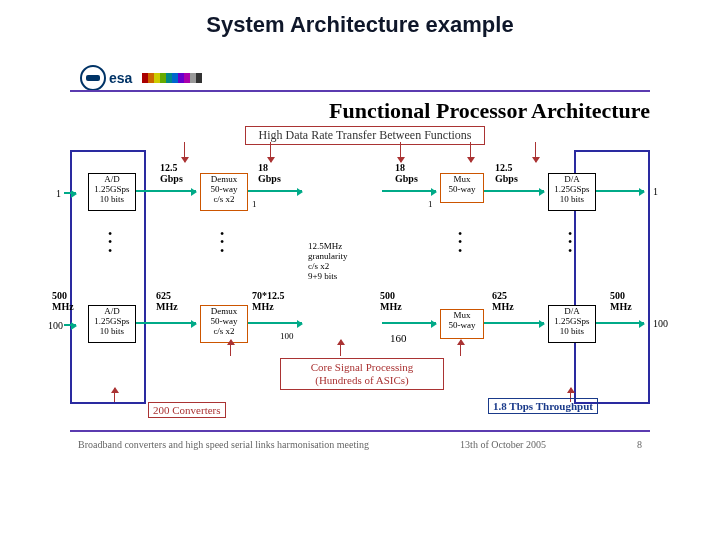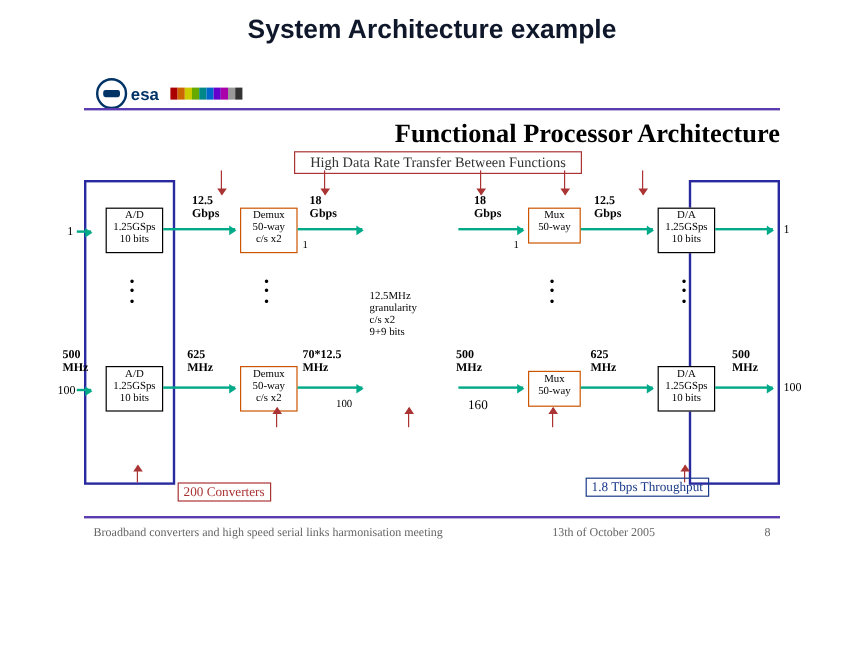--- a/index.html
+++ b/index.html
@@ -134,28 +134,30 @@
   <div class="label" style="top:230px;left:310px;white-space:pre-line;font-weight:bold">500
 MHz</div>
   <div class="arrow" style="top:262px;left:312px;width:54px"></div>
   <div class="label" style="top:272px;left:320px;font-size:11px">160</div>
   <div class="label" style="top:230px;left:422px;white-space:pre-line;font-weight:bold">625
 MHz</div>
   <div class="arrow" style="top:262px;left:414px;width:60px"></div>
   <div class="label" style="top:230px;left:540px;white-space:pre-line;font-weight:bold">500
 MHz</div>
 
+  <div class="core-box" style="top:298px;left:210px;width:150px;white-space:pre-line">Core Signal Processing
+(Hundreds of ASICs)</div>
   <div class="uparrow" style="top:280px;left:160px;height:16px"></div>
   <div class="uparrow" style="top:280px;left:270px;height:16px"></div>
   <div class="uparrow" style="top:280px;left:390px;height:16px"></div>
 
   <div class="note-box" style="top:342px;left:78px">200 Converters</div>
   <div class="uparrow" style="top:328px;left:44px;height:14px"></div>
   <div class="uparrow" style="top:328px;left:500px;height:14px"></div>
-  <div class="note-box" style="top:338px;left:418px;font-weight:normal;color:#1a3a8a;border-color:#1a3a8a">1.8 Tbps Throughput</div>
+  <div class="note-box" style="top:338px;left:418px;font-weight:bold;color:#1a3a8a;border-color:#1a3a8a">1.8 Tbps Throughput</div>
 
   <div class="botline"></div>
   <div class="footer">
     <span>Broadband converters and high speed serial links harmonisation meeting</span>
     <span>13th of October 2005</span>
     <span>8</span>
   </div>
 </div>
 
 </body></html>

